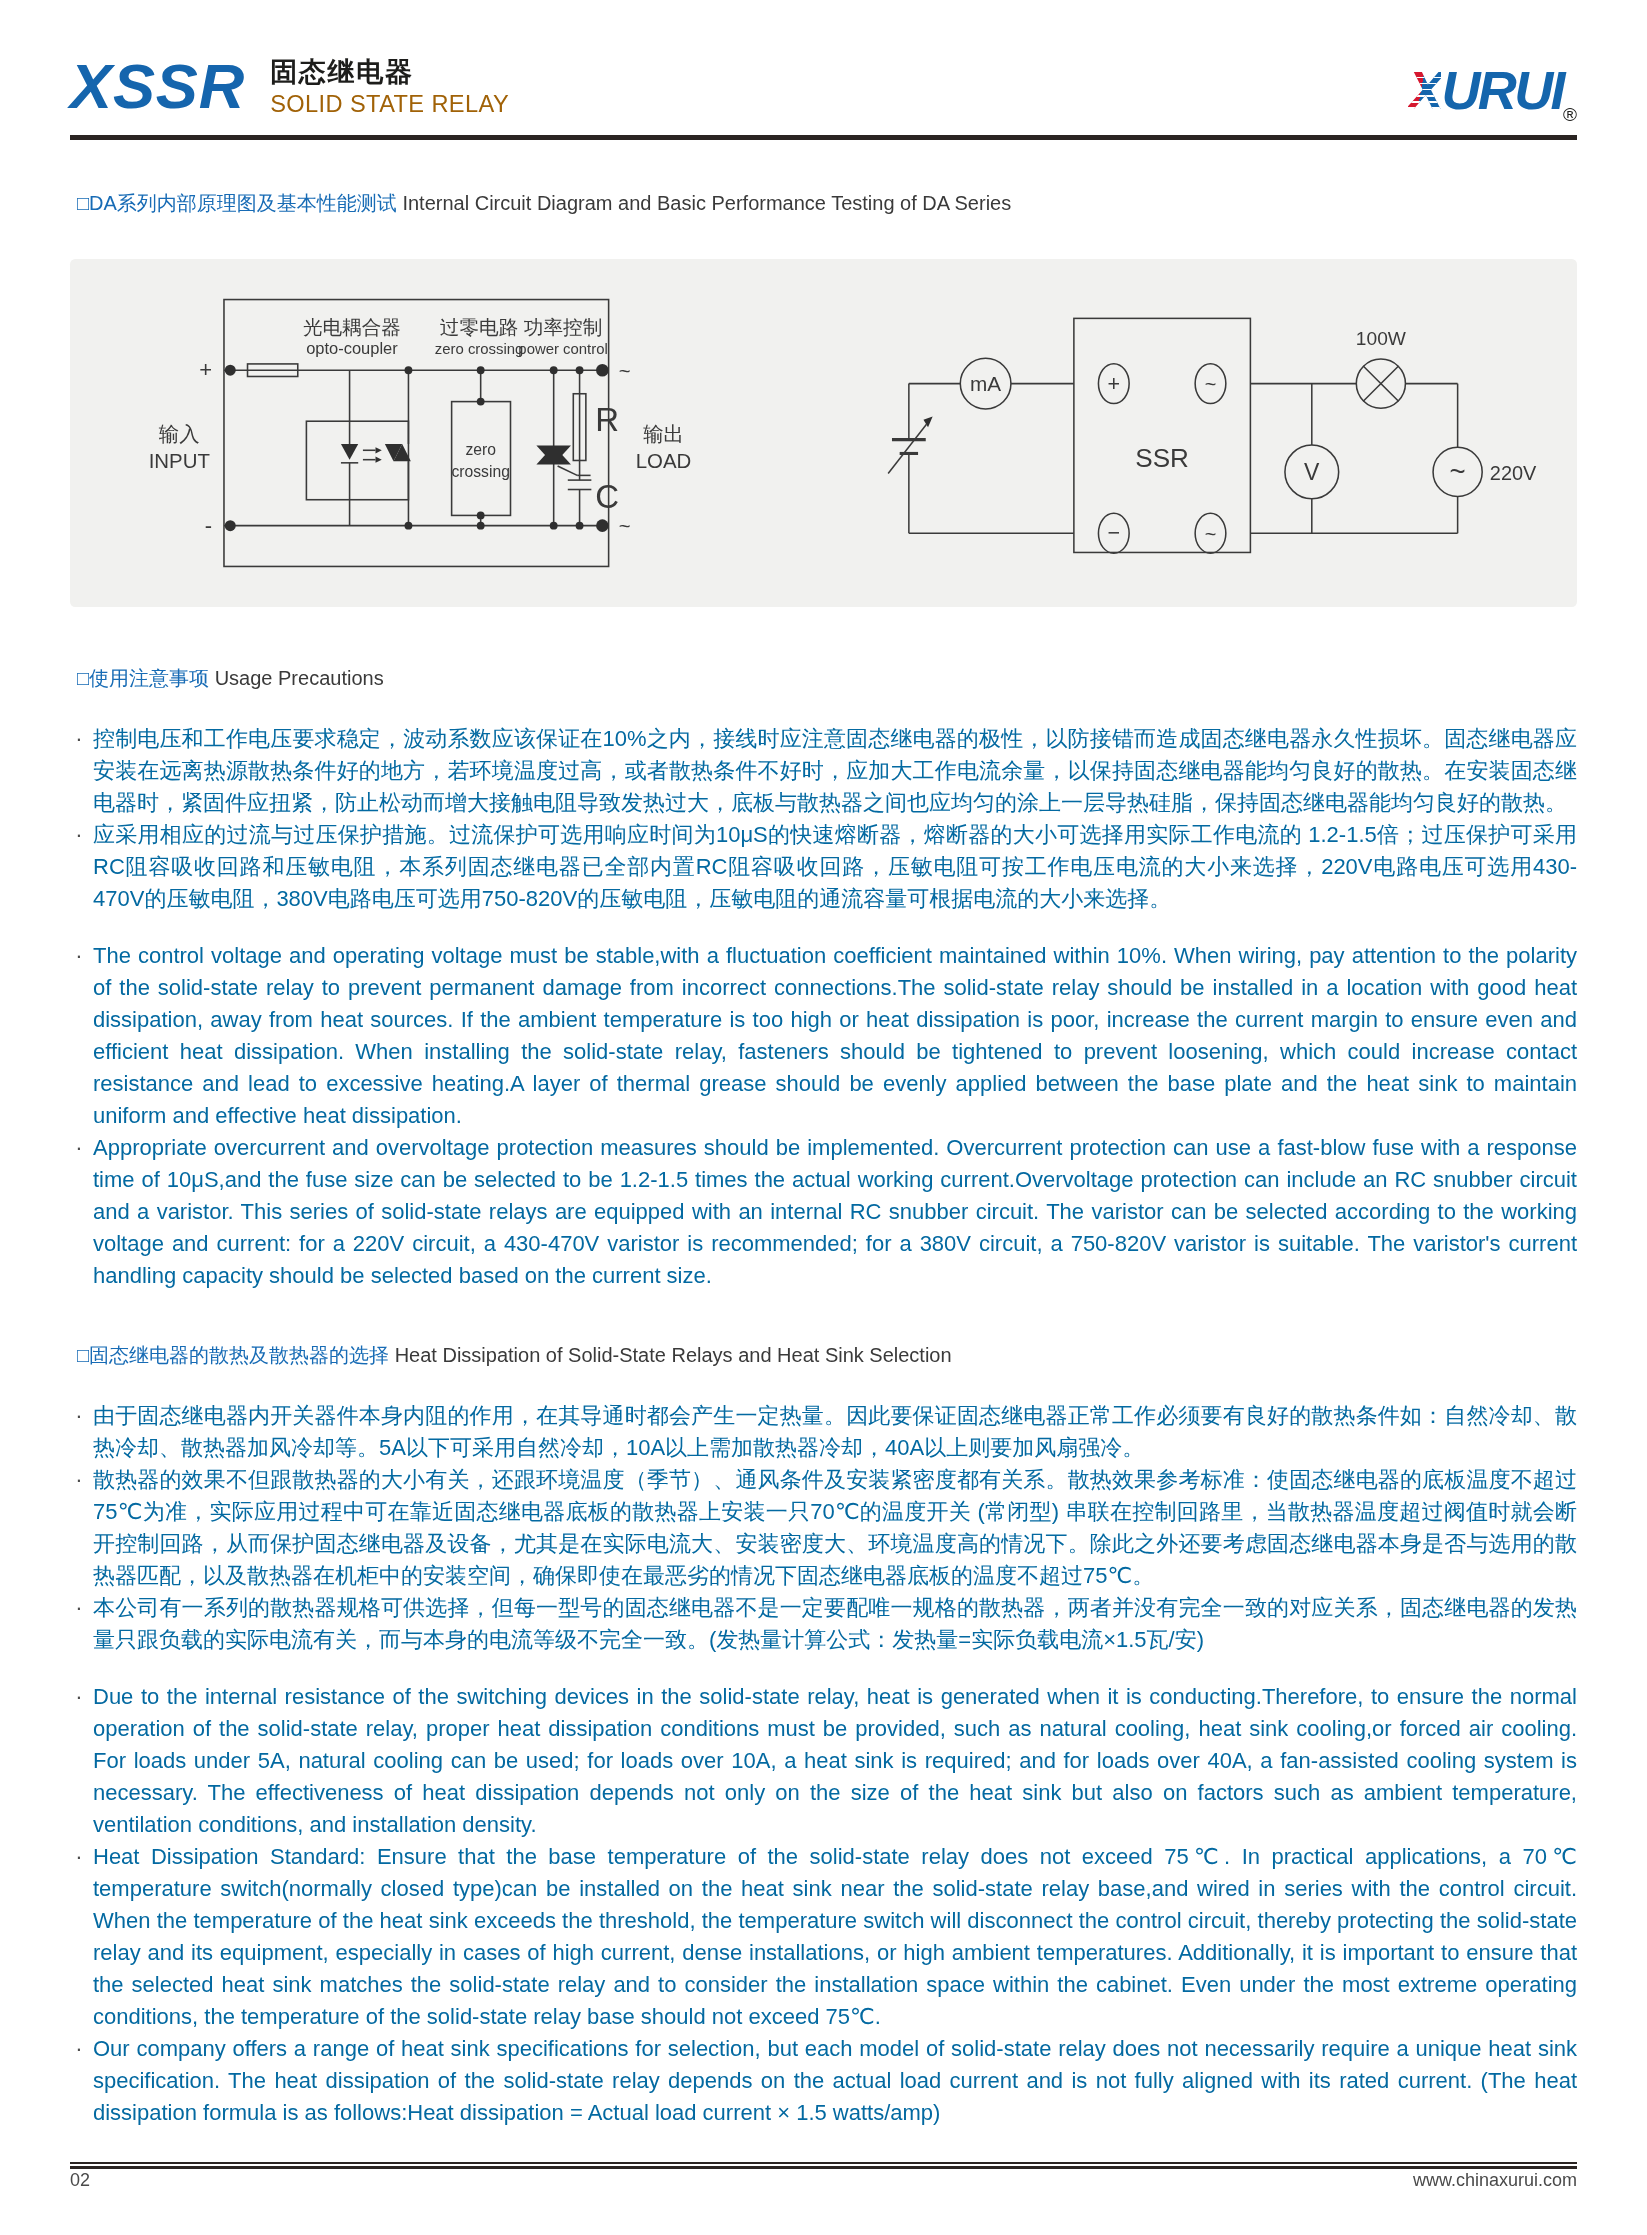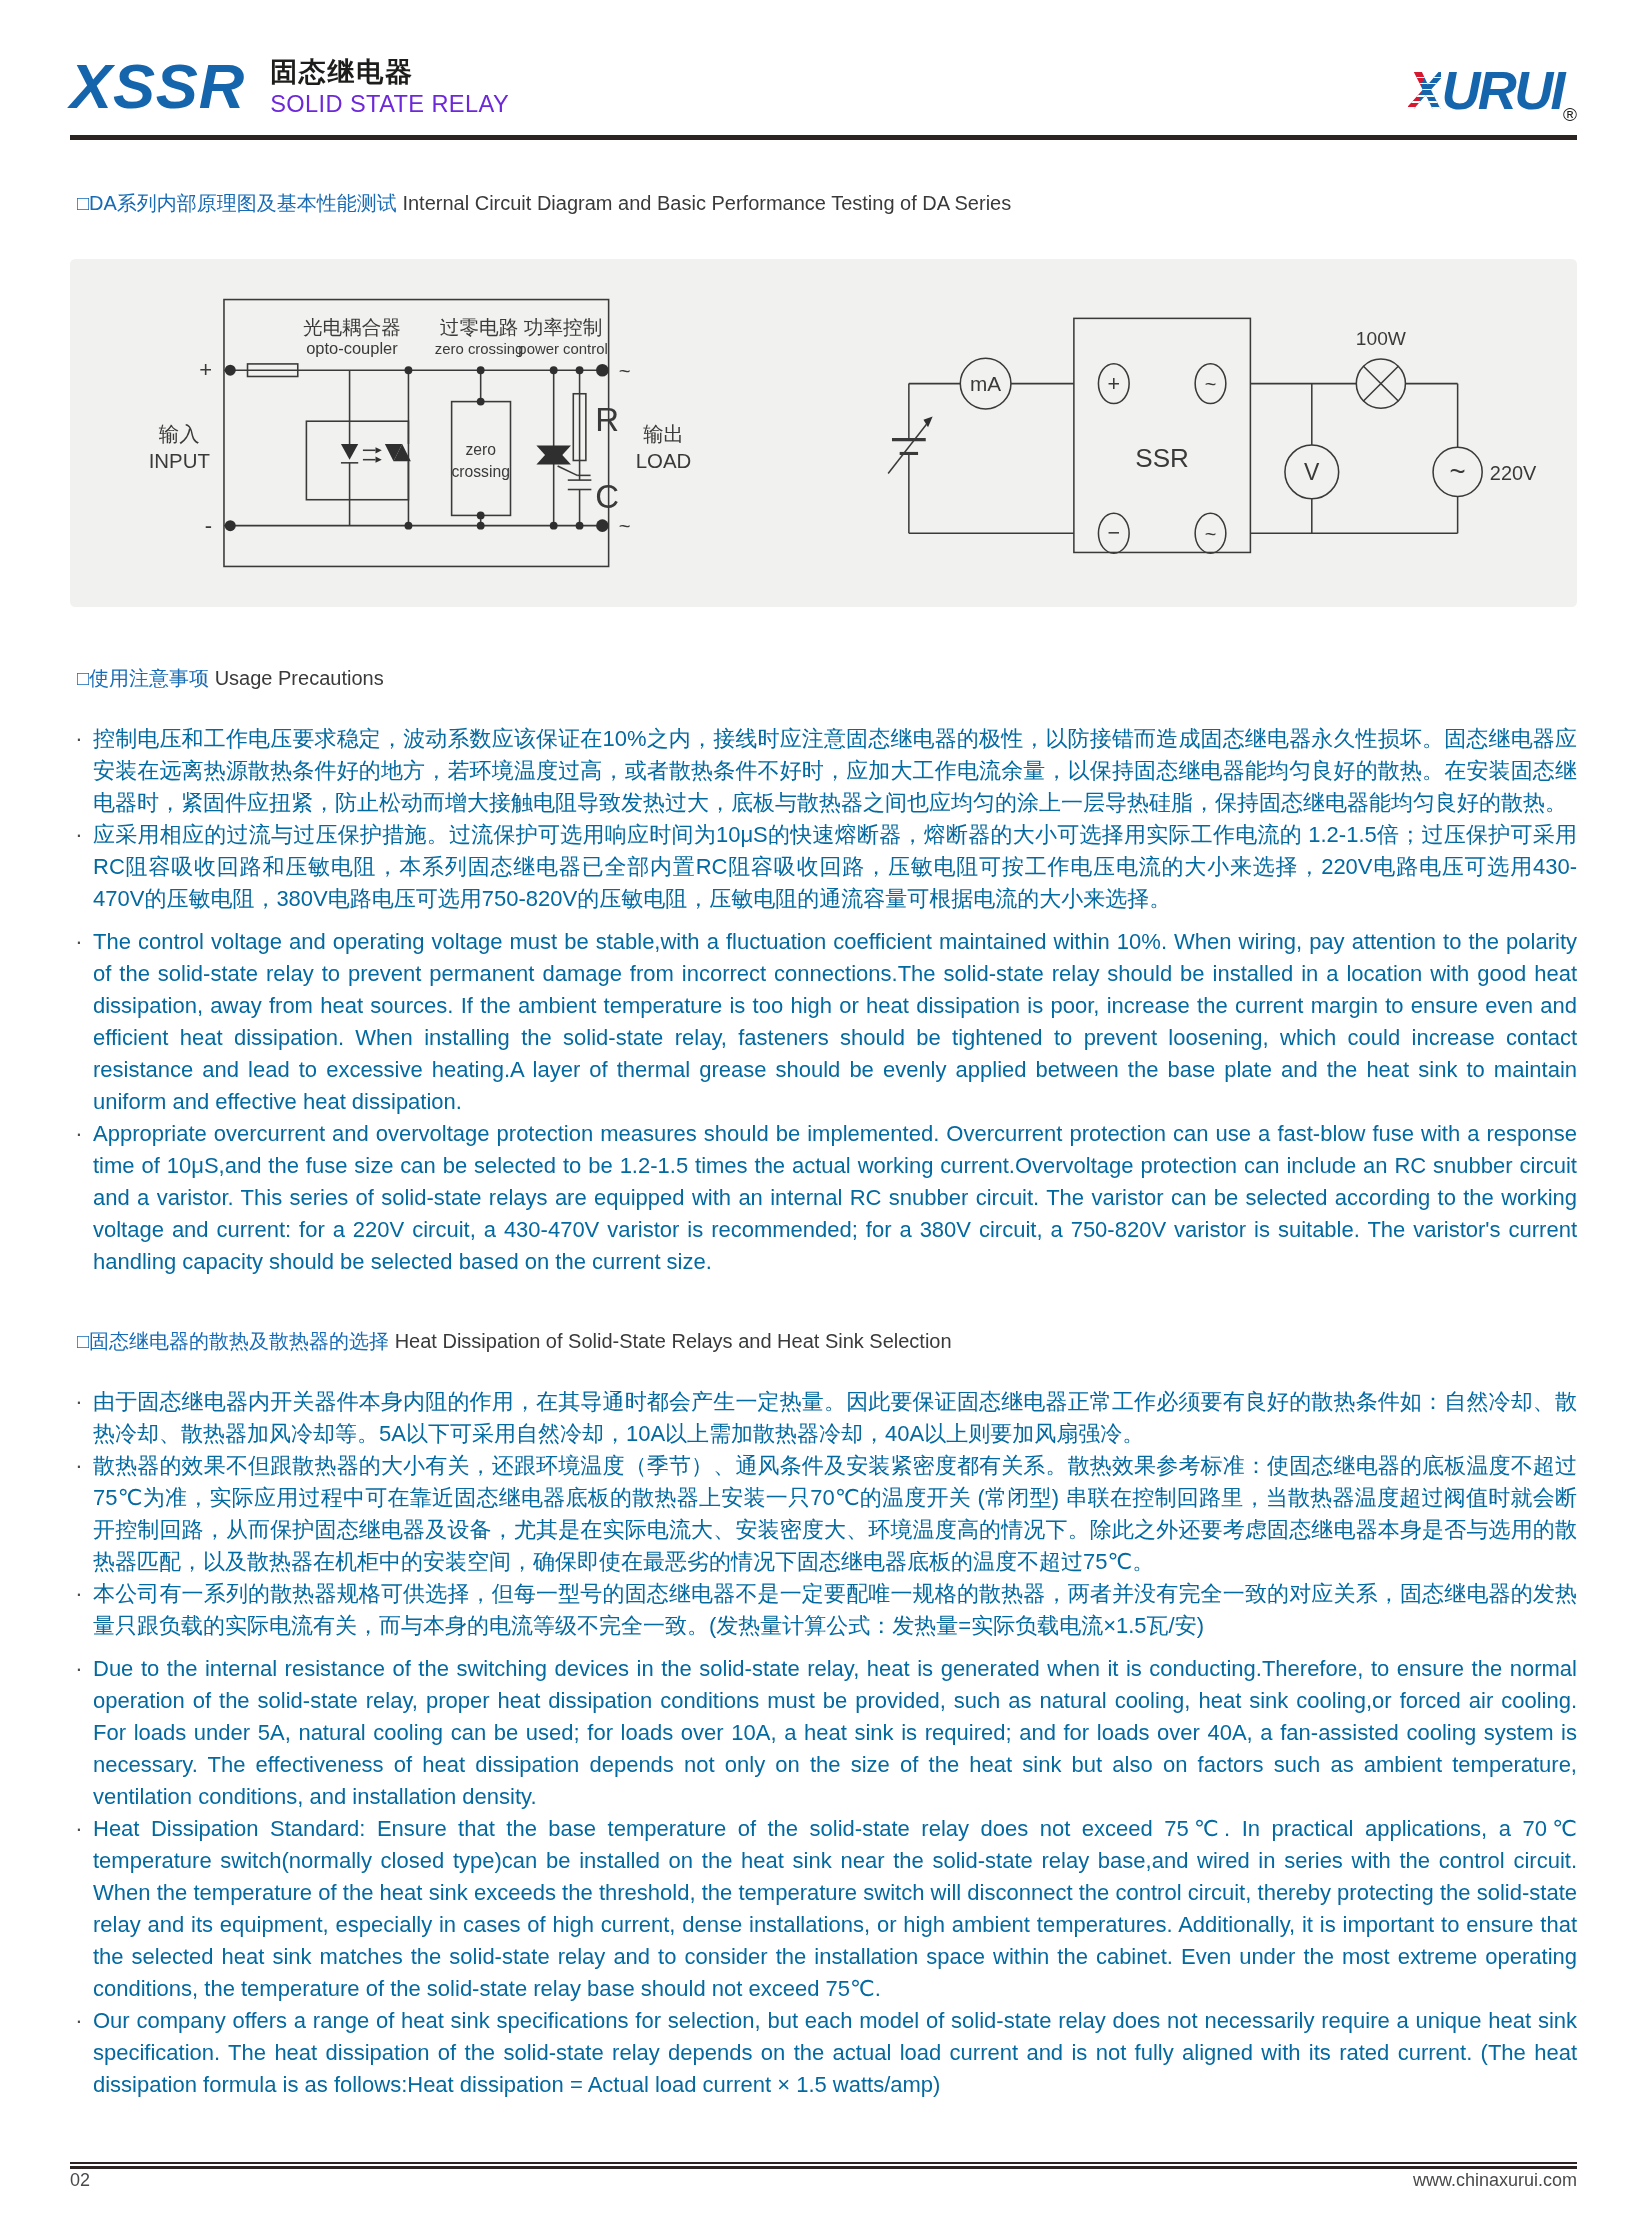--- a/index.html
+++ b/index.html
@@ -5,21 +5,21 @@
   html,body{margin:0;padding:0;background:#ffffff;}
   body{font-family:"Liberation Sans","DejaVu Sans",sans-serif;color:#4c4c4c;}
   .page{position:relative;width:1647px;height:2236px;background:#fff;overflow:hidden;}
   .inner{padding:0 70px;}
 
   
   .header{padding-top:54px;display:flex;align-items:flex-start;}
   .xssr{font-size:63px;font-weight:bold;color:#1565ad;letter-spacing:0.9px;line-height:65px;font-style:italic;}
   .sub{margin-left:25px;padding-top:1.7px;}
   .sub-cn{font-size:27px;color:#1d1d1b;font-weight:600;letter-spacing:1.7px;line-height:33px;}
-  .sub-en{font-size:23.6px;color:#6d28d9;letter-spacing:0.4px;line-height:30px;}
+  .sub-en{font-size:23.6px;color:#a16207;letter-spacing:0.4px;line-height:30px;}
   .brand{margin-left:auto;margin-top:5.2px;font-size:54px;font-weight:800;font-style:italic;color:#1465ac;letter-spacing:-2.6px;white-space:nowrap;}
   .brand-x{background-image:repeating-linear-gradient(180deg,rgba(255,255,255,0) 0 4.4px,#ffffff 4.4px 6.1px),linear-gradient(100deg,#d5172f 42%,#1465ac 42%);-webkit-background-clip:text;background-clip:text;color:transparent;}
   .reg{font-size:19px;font-style:normal;font-weight:400;letter-spacing:0;vertical-align:-12.2px;color:#1d1d1b;}
   .rule{margin-top:8.7px;height:5.2px;background:#2b2422;}
 
   
   h2{margin:0;font-weight:500;font-size:20px;line-height:38px;padding-left:7px;}
   h2 .t-cn{color:#176bb5;}
   h2 .t-en{color:#3a3a3a;font-weight:400;}
   .s1-title{margin-top:44px;}
@@ -32,21 +32,21 @@
   .ln{stroke:#3a3a3a;stroke-width:2;fill:none;}
   .lnthick{stroke:#3a3a3a;stroke-width:4;fill:none;}
   .dot{fill:#2f2f2f;stroke:none;}
   .blk{fill:#2f2f2f;stroke:none;}
   .svgtxt{fill:#3a3a3a;stroke:none;font-family:"Liberation Sans","DejaVu Sans",sans-serif;}
 
   
   ul.blist{list-style:none;margin:0;padding:0;}
   ul.blist li{position:relative;padding-left:23px;font-size:22px;line-height:32px;color:#0369a1;text-align:justify;}
   ul.blist li::before{content:"·";position:absolute;left:5.2px;top:0;color:#4c4c4c;}
-  ul.en-group{margin-top:11px;}
+  ul.en-group{margin-top:25px;}
 
   
   .footer{position:absolute;left:70px;right:70px;bottom:45px;}
   .footer-rule{height:7px;background:linear-gradient(to bottom,#2b2422 0 1.7px,#ffffff 1.7px 3.5px,#2b2422 3.5px 7px);}
   .footer-row{margin-top:1px;display:flex;justify-content:space-between;font-size:18px;color:#4a4a4a;gap:16px;}
 </style>
 </head>
 <body>
 
 <div class="page">

